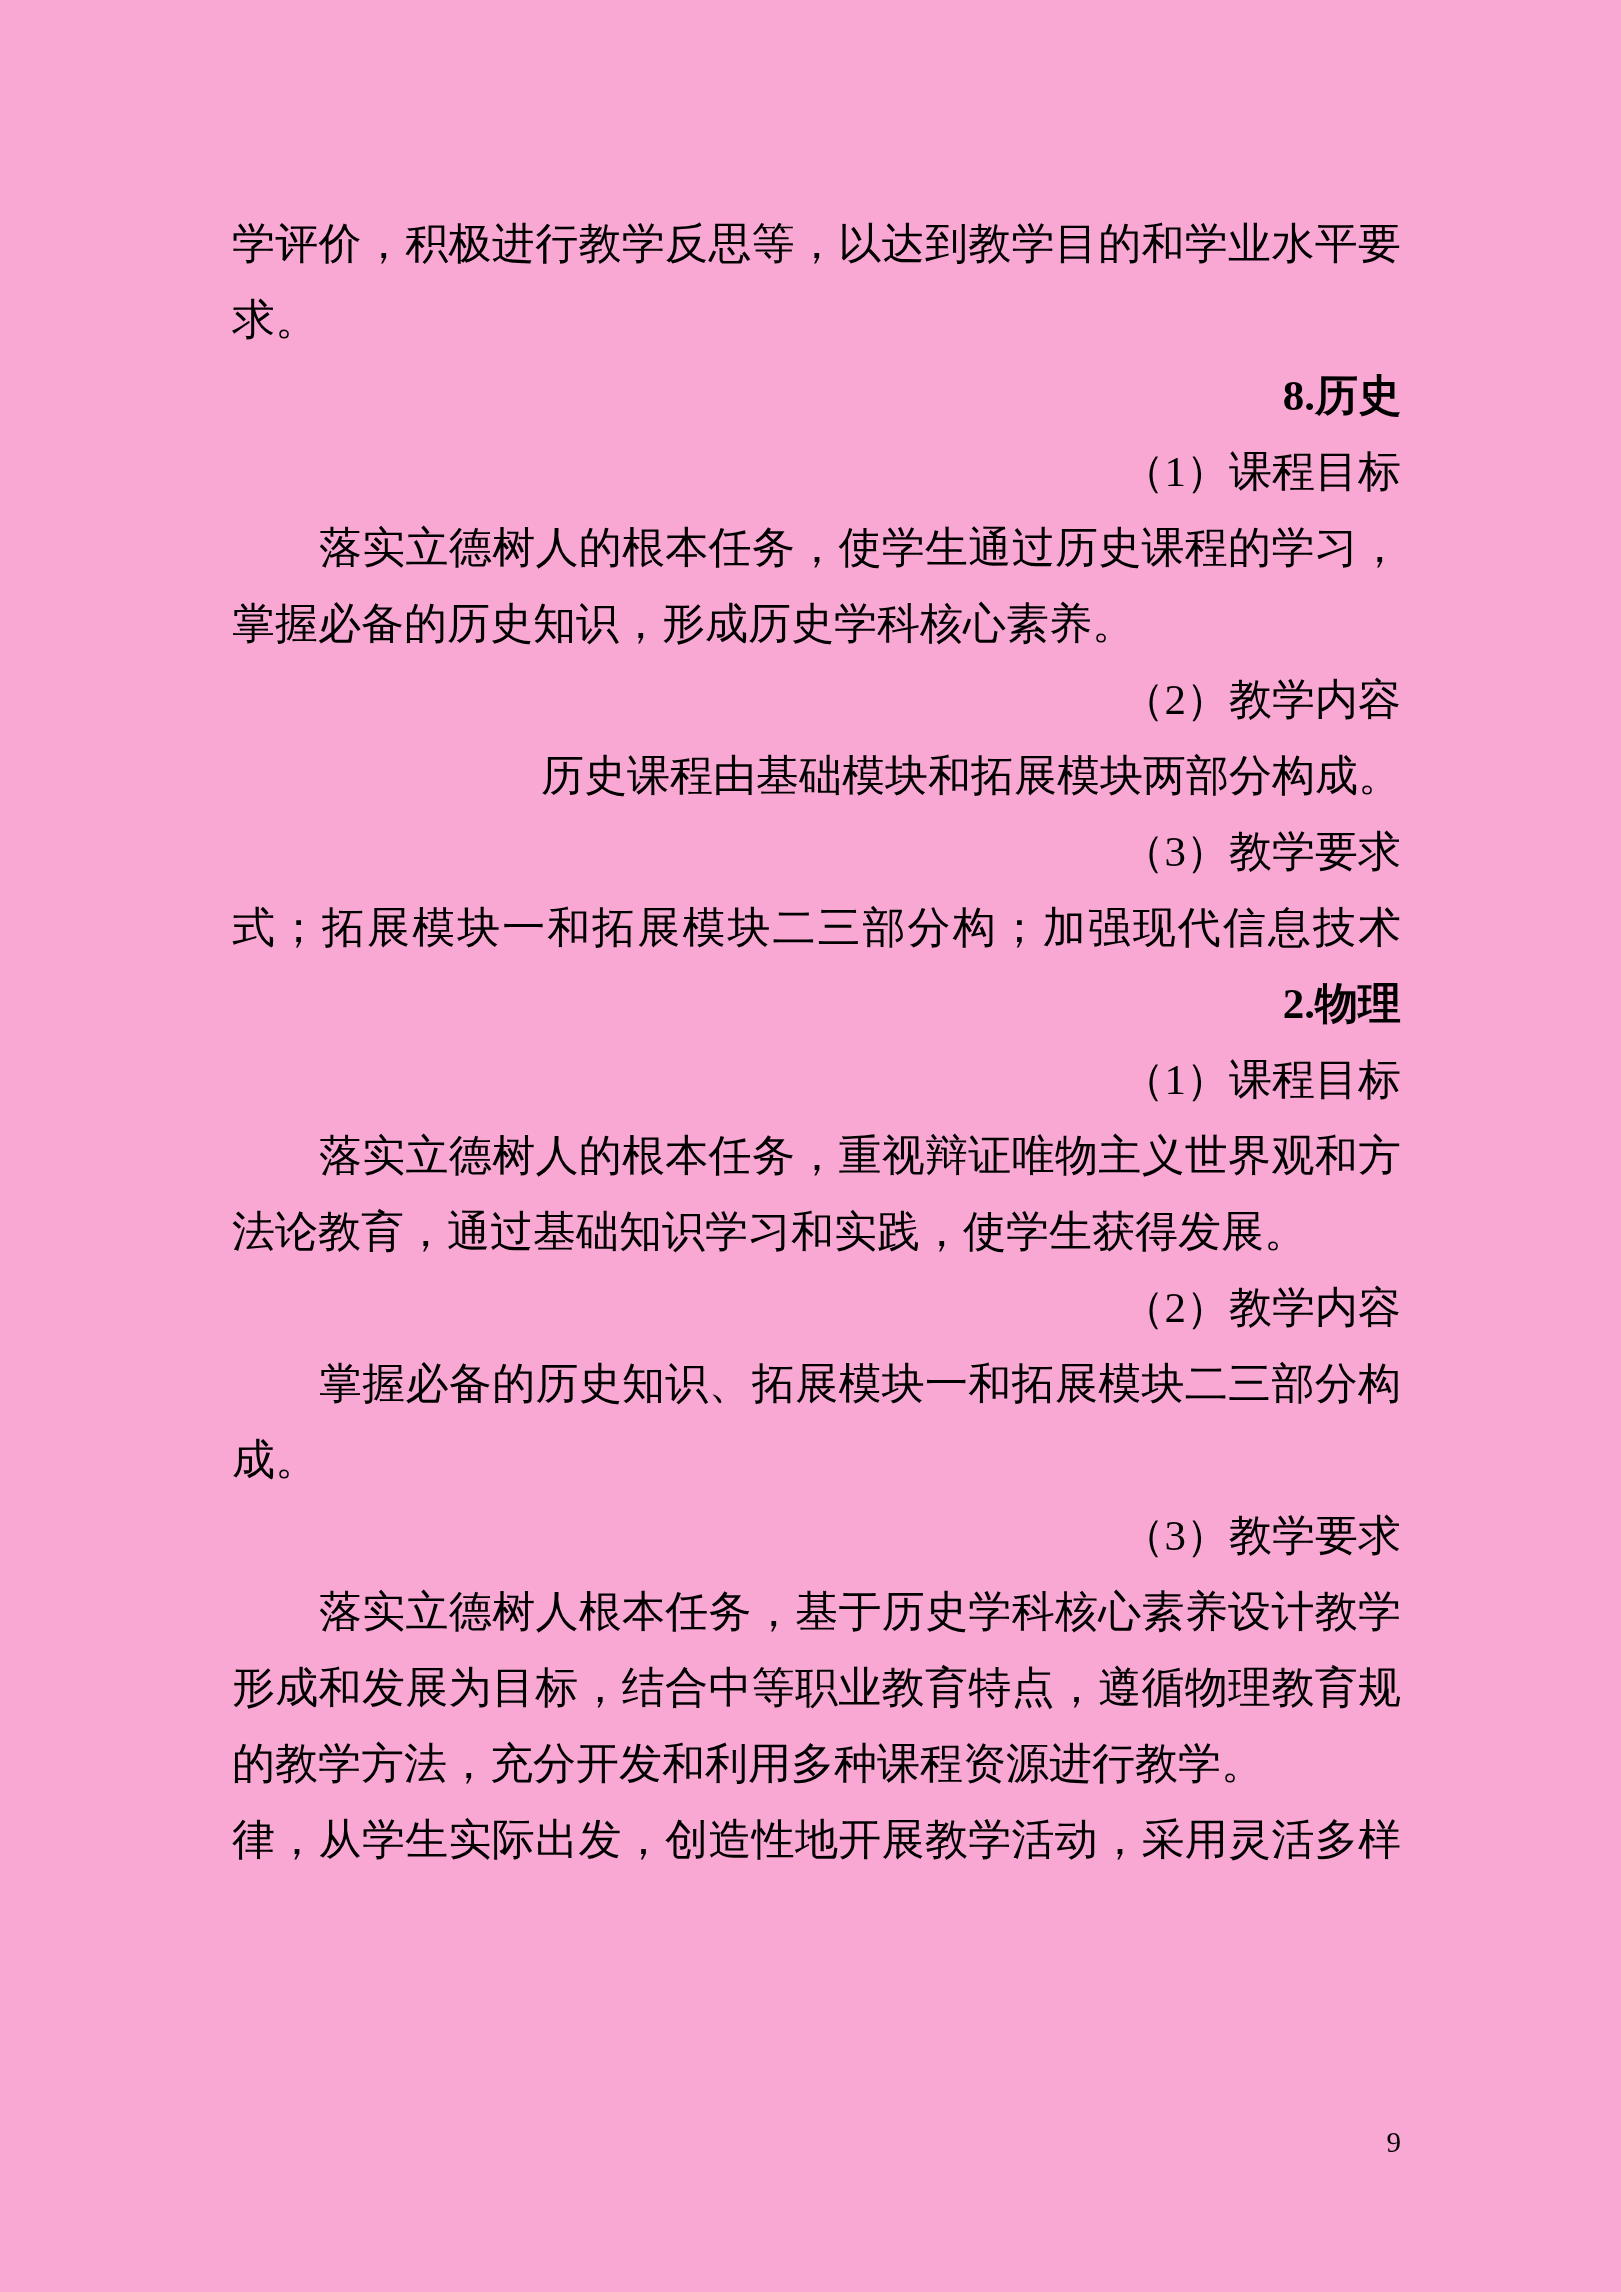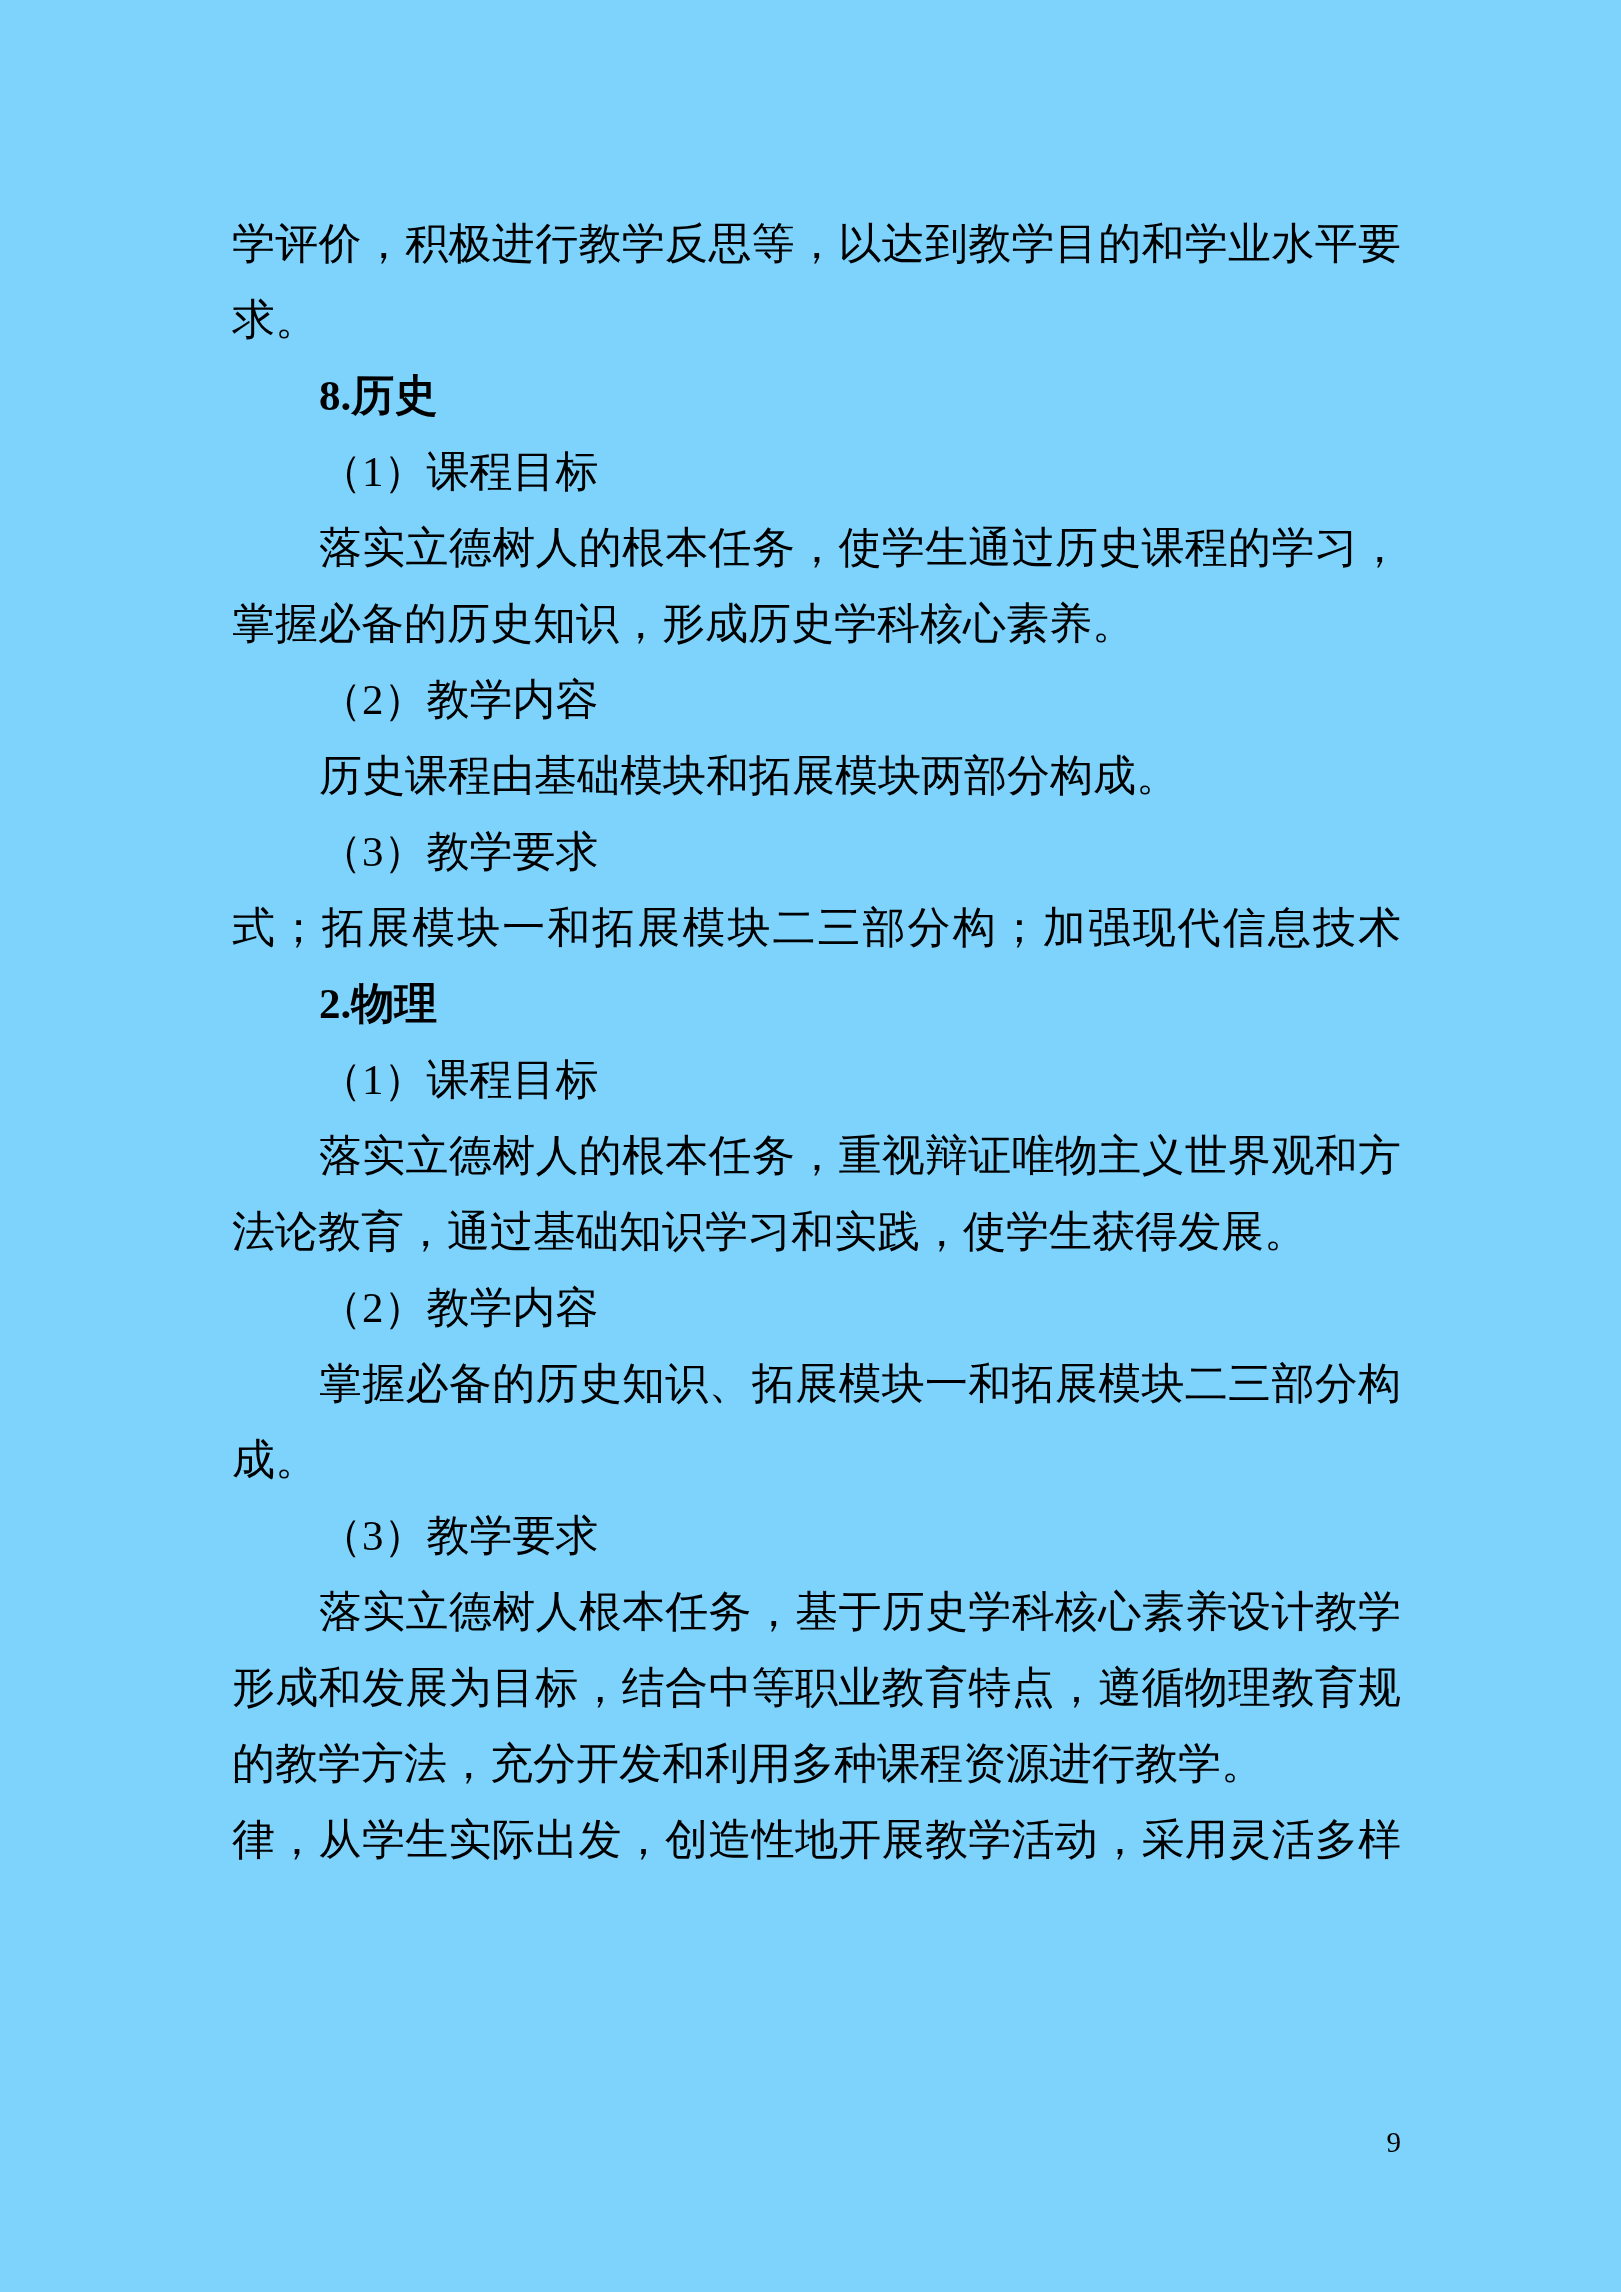--- a/index.html
+++ b/index.html
@@ -11,21 +11,21 @@
     width: 1621px;
     height: 2293px;
     background: #ffffff;
     color: #000000;
     font-family: "Liberation Serif", "DejaVu Serif", serif;
     overflow: hidden;
   }
   .page {
     position: absolute;
     inset: 0;
-    background: #7dd3fc;
+    background: #f9a8d4;
   }
   .text-block {
     position: absolute;
     left: 232px;
     top: 206px;
     width: 1169px;
   }
   .line {
     height: 76px;
     line-height: 76px;
@@ -35,20 +35,21 @@
     letter-spacing: 0;
   }
   .line.fill {
     white-space: normal;
     text-align: justify;
     text-align-last: justify;
     text-justify: inter-character;
   }
   .line.indent {
     text-indent: 87px;
+    text-align: right;
   }
   .line.bold {
     font-weight: bold;
   }
   .page-number {
     position: absolute;
     left: 232px;
     top: 2123px;
     width: 1169px;
     height: 39px;

